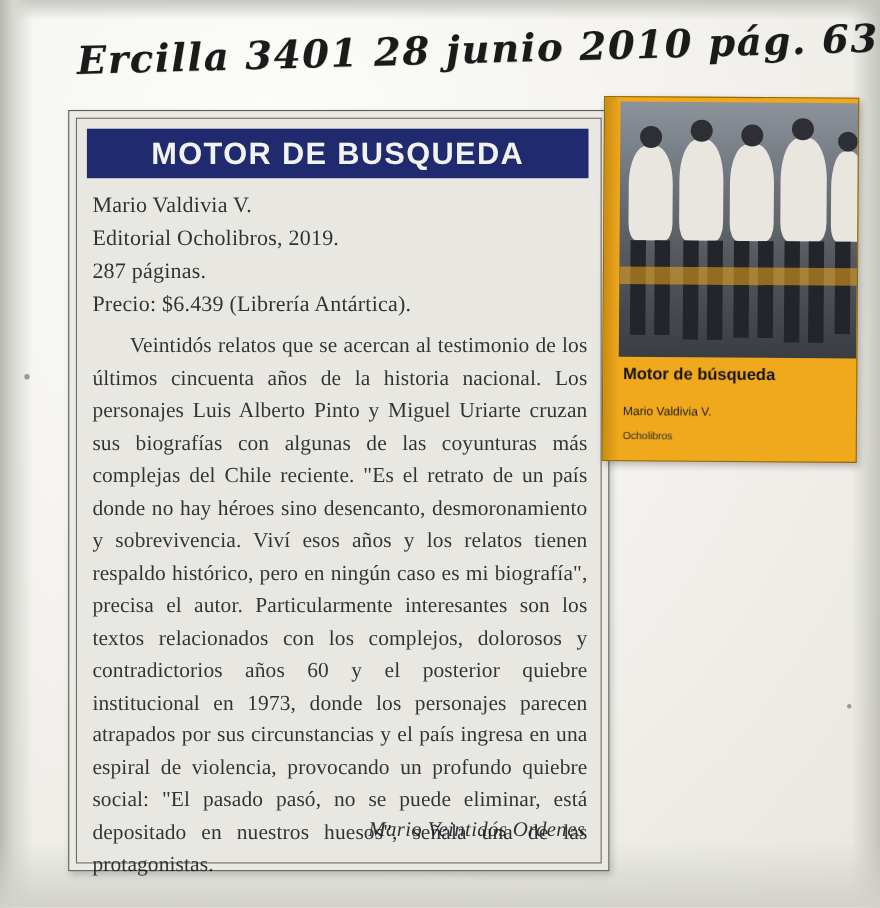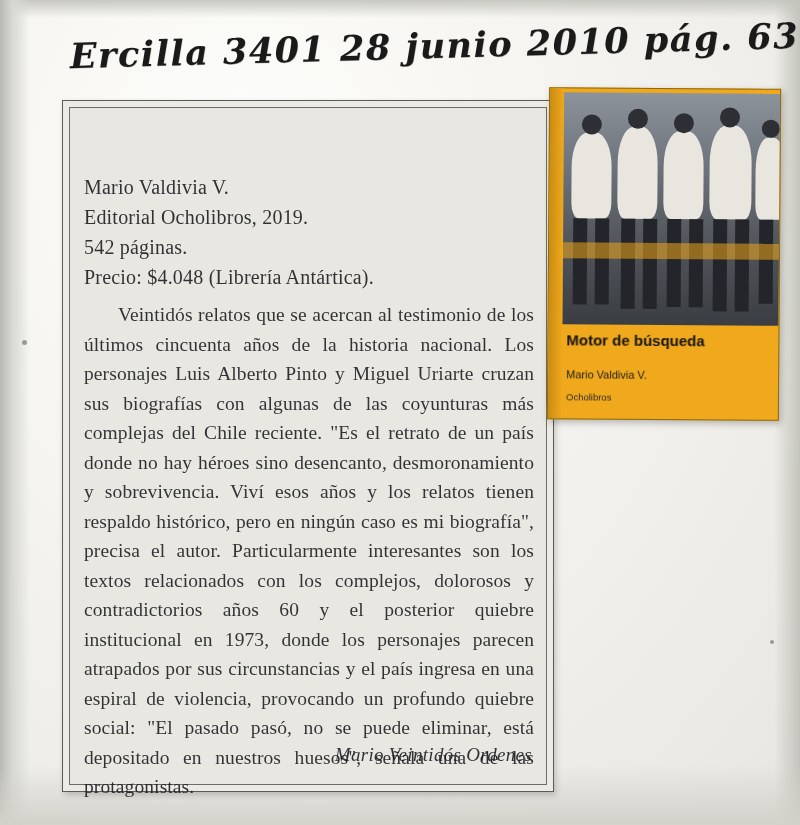--- a/index.html
+++ b/index.html
@@ -257,26 +257,29 @@
   <div id="paper-edge-bottom"></div>
 
   <div class="speck" style="left:22px;top:340px;width:5px;height:5px;"></div>
   <div class="speck" style="left:770px;top:640px;width:4px;height:4px;"></div>
 
   <div id="handwriting">Ercilla 3401   28 junio 2010   pág. 63</div>
 
   <div id="clipping">
     <div id="article-inner">
 
+      <div id="title-banner">
+        <div id="title-text">MOTOR DE BUSQUEDA</div>
+      </div>
 
       <div id="article-body">
         <div class="meta-line">Mario Valdivia V.</div>
         <div class="meta-line">Editorial Ocholibros, 2019.</div>
-        <div class="meta-line">542 páginas.</div>
-        <div class="meta-line">Precio: $4.048 (Librería Antártica).</div>
+        <div class="meta-line">287 páginas.</div>
+        <div class="meta-line">Precio: $6.439 (Librería Antártica).</div>
 
         <div id="review-paragraph">Veintidós relatos que se acercan al testimonio de los últimos cincuenta años de la historia nacional. Los personajes Luis Alberto Pinto y Miguel Uriarte cruzan sus biografías con algunas de las coyunturas más complejas del Chile reciente. "Es el retrato de un país donde no hay héroes sino desencanto, desmoronamiento y sobrevivencia. Viví esos años y los relatos tienen respaldo histórico, pero en ningún caso es mi biografía", precisa el autor. Particularmente interesantes son los textos relacionados con los complejos, dolorosos y contradictorios años 60 y el posterior quiebre institucional en 1973, donde los personajes parecen atrapados por sus circunstancias y el país ingresa en una espiral de violencia, provocando un profundo quiebre social: "El pasado pasó, no se puede eliminar, está depositado en nuestros huesos", señala una de las protagonistas.</div>
 
         <div id="byline">Mario Veintidós Ordenes</div>
       </div>
 
     </div>
   </div>
 
   <div id="book-cover">

